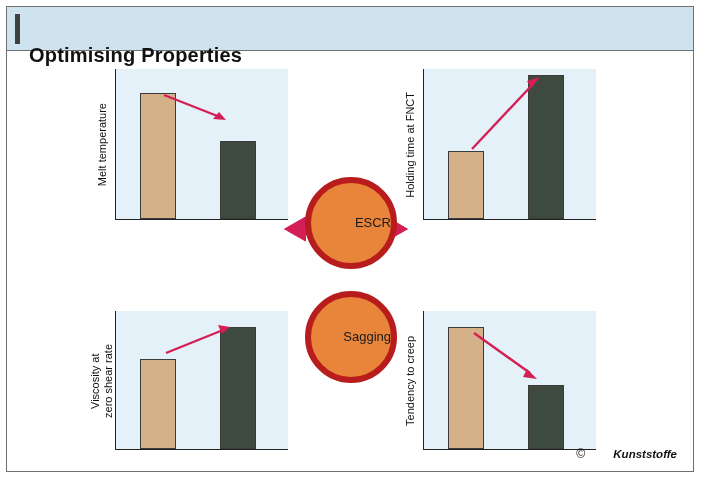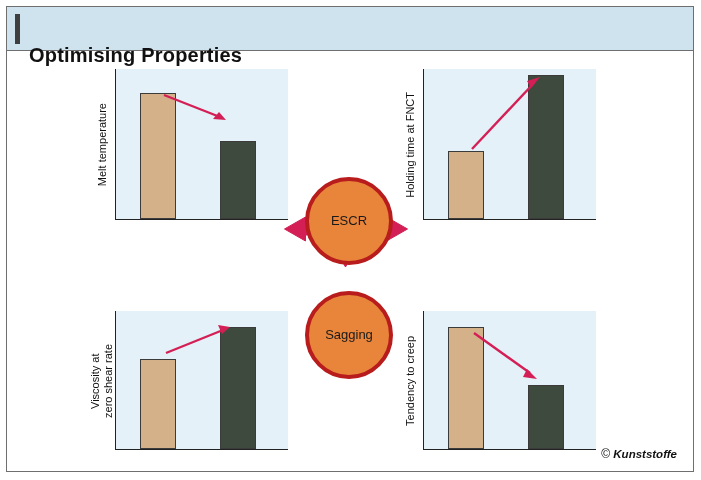--- a/index.html
+++ b/index.html
@@ -98,24 +98,24 @@
     box-sizing: border-box;
   }
   .bar.light { background: #d5b189; }
   .bar.dark  { background: #3e4a3e; }
 
   
   .circle {
     position: absolute;
     border-radius: 50%;
     background: #e8853a;
-    border: 4px solid #b91c1c;
+    border: 6px solid #b91c1c;
     display: flex;
     align-items: center;
-    justify-content: center;
+    justify-content: flex-end;
     color: #1a1a1a;
     font-size: 13px;
     text-align: center;
     line-height: 14px;
     white-space: pre-line;
   }
 
   .arrow-svg {
     position: absolute;
     left: 0;
@@ -133,20 +133,21 @@
     color: #111111;
     font-weight: bold;
   }
   .credit .c-sym {
     font-weight: normal;
     font-size: 12px;
   }
   .credit .c-name {
     font-style: italic;
     font-weight: bold;
+    margin-left: 25px;
   }
 </style>
 </head>
 <body>
 
 <div class="figure">
 
   <div class="title-bar">
     <div class="accent"></div>
     <div class="title-text">Optimising Properties</div>

